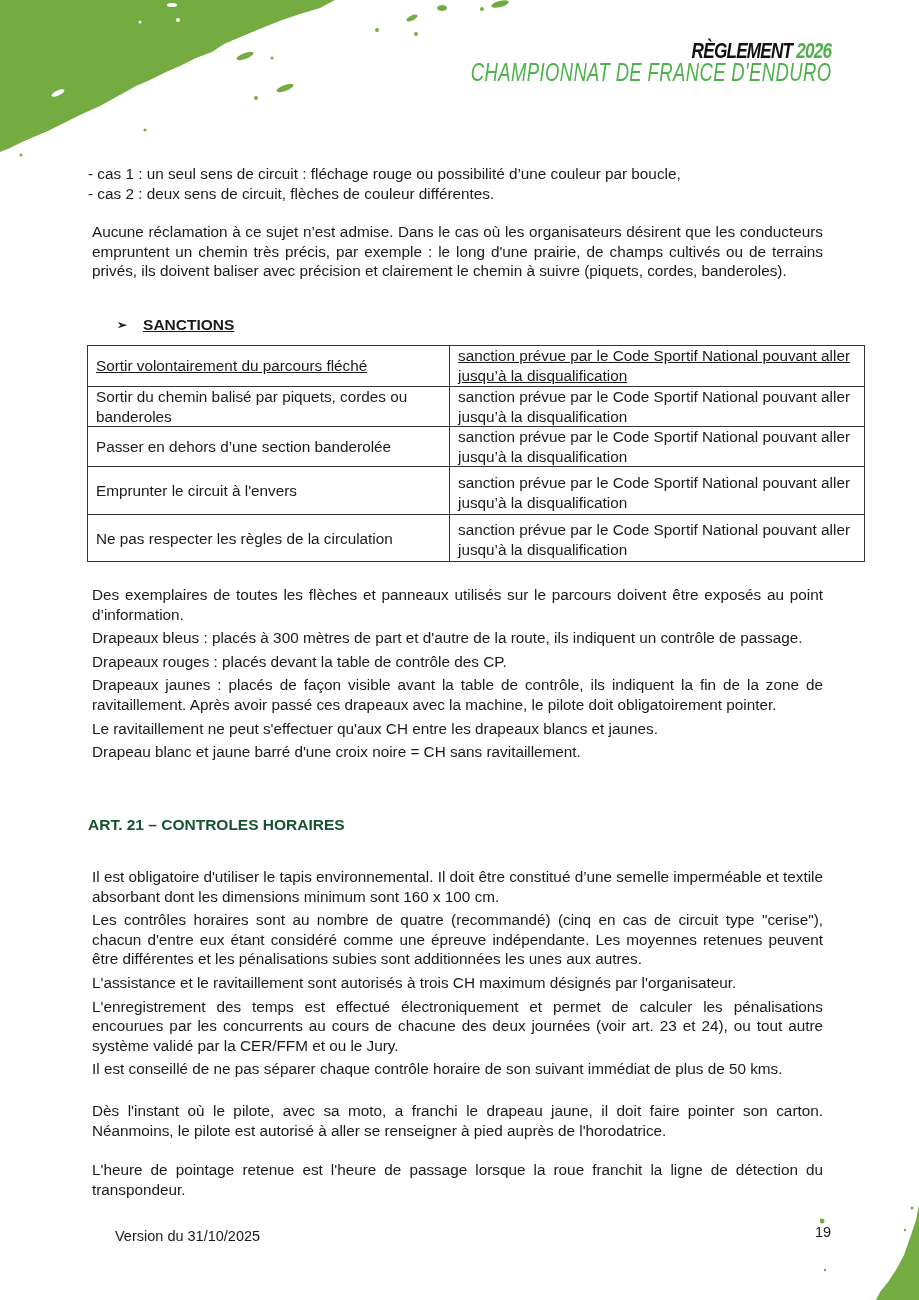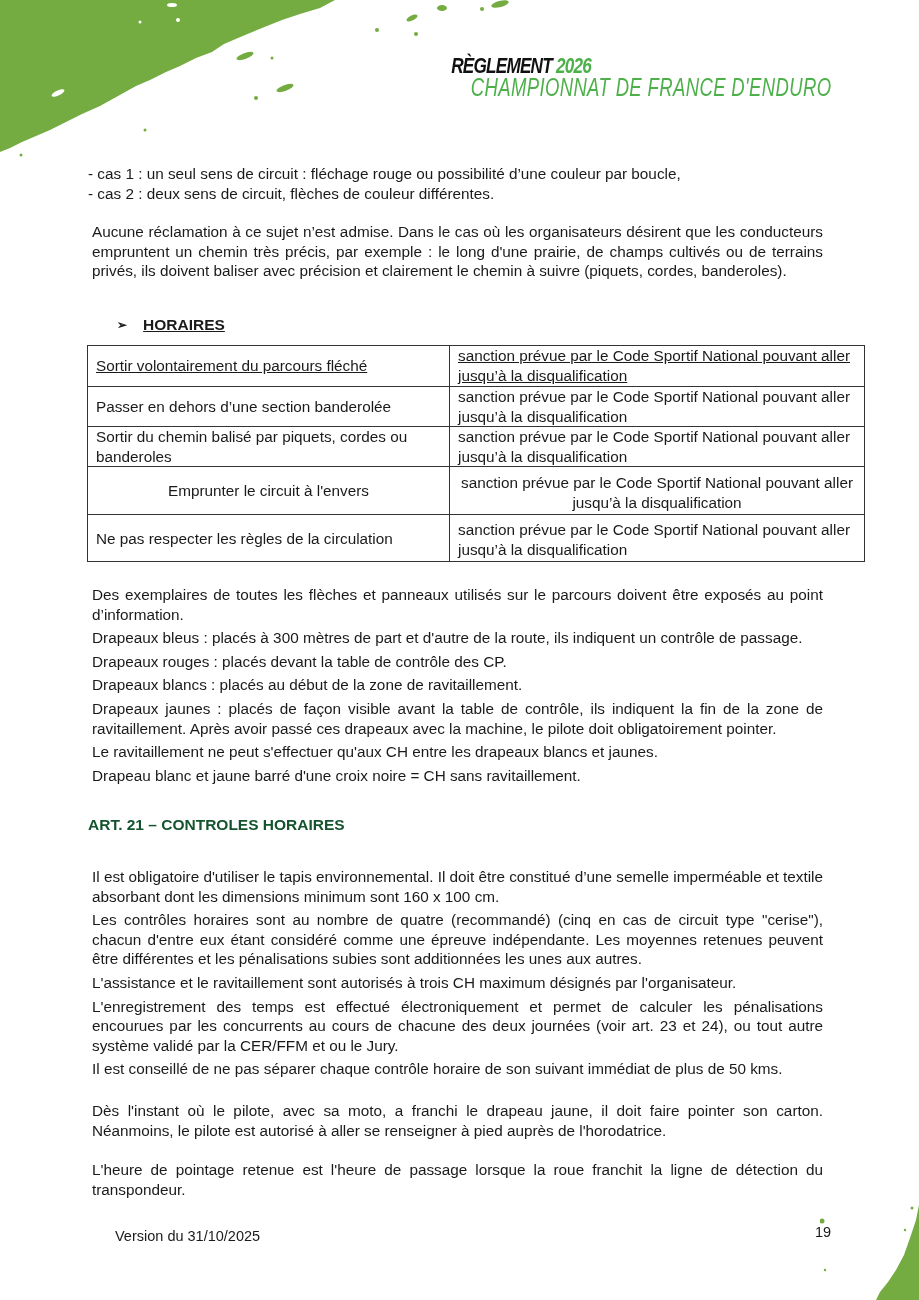--- a/index.html
+++ b/index.html
@@ -1,20 +1,20 @@
 <!DOCTYPE html>
 <html><head>
 <meta charset="utf-8">
 <style>
   html, body { margin: 0; padding: 0; background: #ffffff; }
   body { width: 919px; height: 1300px; position: relative; overflow: hidden;
          font-family: "Liberation Sans", sans-serif; color: #1a1a1a; }
   .splash-tl { position: absolute; left: 0; top: 0; width: 520px; height: 165px; }
   .splash-br { position: absolute; left: 820px; top: 1200px; width: 99px; height: 100px; }
-  .header-brand { position: absolute; right: 88px; top: 55px; text-align: left; line-height: 1; }
+  .header-brand { position: absolute; right: 88px; top: 40px; text-align: right; line-height: 1; }
   .brand-line1 { font-family: "Liberation Sans", sans-serif; font-weight: 700; font-style: italic;
                  font-size: 22px; letter-spacing: -1px; transform: scaleX(0.78); transform-origin: right;
                  display: block; }
   .brand-line1 .b1 { color: #111; }
   .brand-line1 .b2 { color: #4db04a; }
   .brand-line2 { display: block; color: #4db04a; font-style: italic; font-size: 25px;
                  transform: scaleX(0.74); transform-origin: right; margin-top: -2px; letter-spacing: 0.5px; }
   .content { position: absolute; left: 88px; width: 739px; font-size: 15.3px; line-height: 19.6px; }
   .p { margin: 4px; text-align: justify; }
   .line { display: block; }
@@ -74,53 +74,52 @@
   <span class="line">- cas 1 : un seul sens de circuit : fléchage rouge ou possibilité d’une couleur par boucle,</span>
   <span class="line">- cas 2 : deux sens de circuit, flèches de couleur différentes.</span>
 </div>
 
 <div class="content" style="top:218px;">
   <p class="p">Aucune réclamation à ce sujet n’est admise. Dans le cas où les organisateurs désirent que les conducteurs empruntent un chemin très précis, par exemple : le long d'une prairie, de champs cultivés ou de terrains privés, ils doivent baliser avec précision et clairement le chemin à suivre (piquets, cordes, banderoles).</p>
 </div>
 
 <div class="sanctions-title">
   <span class="arrow">➢</span>
-  <span class="label">HORAIRES</span>
+  <span class="label">SANCTIONS</span>
 </div>
 
 <table class="sanctions">
   <tbody>
       <tr style="height:41px;text-decoration:underline;">
     <td class="c1">Sortir volontairement du parcours fléché</td>
     <td>sanction prévue par le Code Sportif National pouvant aller jusqu’à la disqualification</td>
   </tr>
   <tr style="height:40px;">
+    <td class="c1">Sortir du chemin balisé par piquets, cordes ou banderoles</td>
+    <td>sanction prévue par le Code Sportif National pouvant aller jusqu’à la disqualification</td>
+  </tr>
+  <tr style="height:40px;">
     <td class="c1">Passer en dehors d’une section banderolée</td>
     <td>sanction prévue par le Code Sportif National pouvant aller jusqu’à la disqualification</td>
   </tr>
-  <tr style="height:40px;">
-    <td class="c1">Sortir du chemin balisé par piquets, cordes ou banderoles</td>
-    <td>sanction prévue par le Code Sportif National pouvant aller jusqu’à la disqualification</td>
-  </tr>
-  <tr style="height:48px;text-align:center;">
+  <tr style="height:48px;">
     <td class="c1">Emprunter le circuit à l'envers</td>
     <td style="vertical-align:bottom;padding-bottom:2px;">sanction prévue par le Code Sportif National pouvant aller jusqu’à la disqualification</td>
   </tr>
   <tr style="height:47px;">
     <td class="c1">Ne pas respecter les règles de la circulation</td>
     <td style="vertical-align:bottom;padding-bottom:2px;">sanction prévue par le Code Sportif National pouvant aller jusqu’à la disqualification</td>
   </tr>
 </tbody>
   </table>
 
 <div class="content" style="top:581px;">
   <p class="p">Des exemplaires de toutes les flèches et panneaux utilisés sur le parcours doivent être exposés au point d’information.</p>
   <p class="p">Drapeaux bleus : placés à 300 mètres de part et d'autre de la route, ils indiquent un contrôle de passage.</p>
   <p class="p">Drapeaux rouges : placés devant la table de contrôle des CP.</p>
-  <p class="p">Drapeaux blancs : placés au début de la zone de ravitaillement.</p>
   <p class="p">Drapeaux jaunes : placés de façon visible avant la table de contrôle, ils indiquent la fin de la zone de ravitaillement. Après avoir passé ces drapeaux avec la machine, le pilote doit obligatoirement pointer.</p>
   <p class="p">Le ravitaillement ne peut s'effectuer qu'aux CH entre les drapeaux blancs et jaunes.</p>
   <p class="p">Drapeau blanc et jaune barré d'une croix noire = CH sans ravitaillement.</p>
 </div>
 
 <div class="art-title">ART. 21 – CONTROLES HORAIRES</div>
 
 <div class="content" style="top:863px;">
   <p class="p">Il est obligatoire d'utiliser le tapis environnemental. Il doit être constitué d’une semelle imperméable et textile absorbant dont les dimensions minimum sont 160 x 100 cm.</p>
   <p class="p">Les contrôles horaires sont au nombre de quatre (recommandé) (cinq en cas de circuit type "cerise"), chacun d'entre eux étant considéré comme une épreuve indépendante. Les moyennes retenues peuvent être différentes et les pénalisations subies sont additionnées les unes aux autres.</p>

